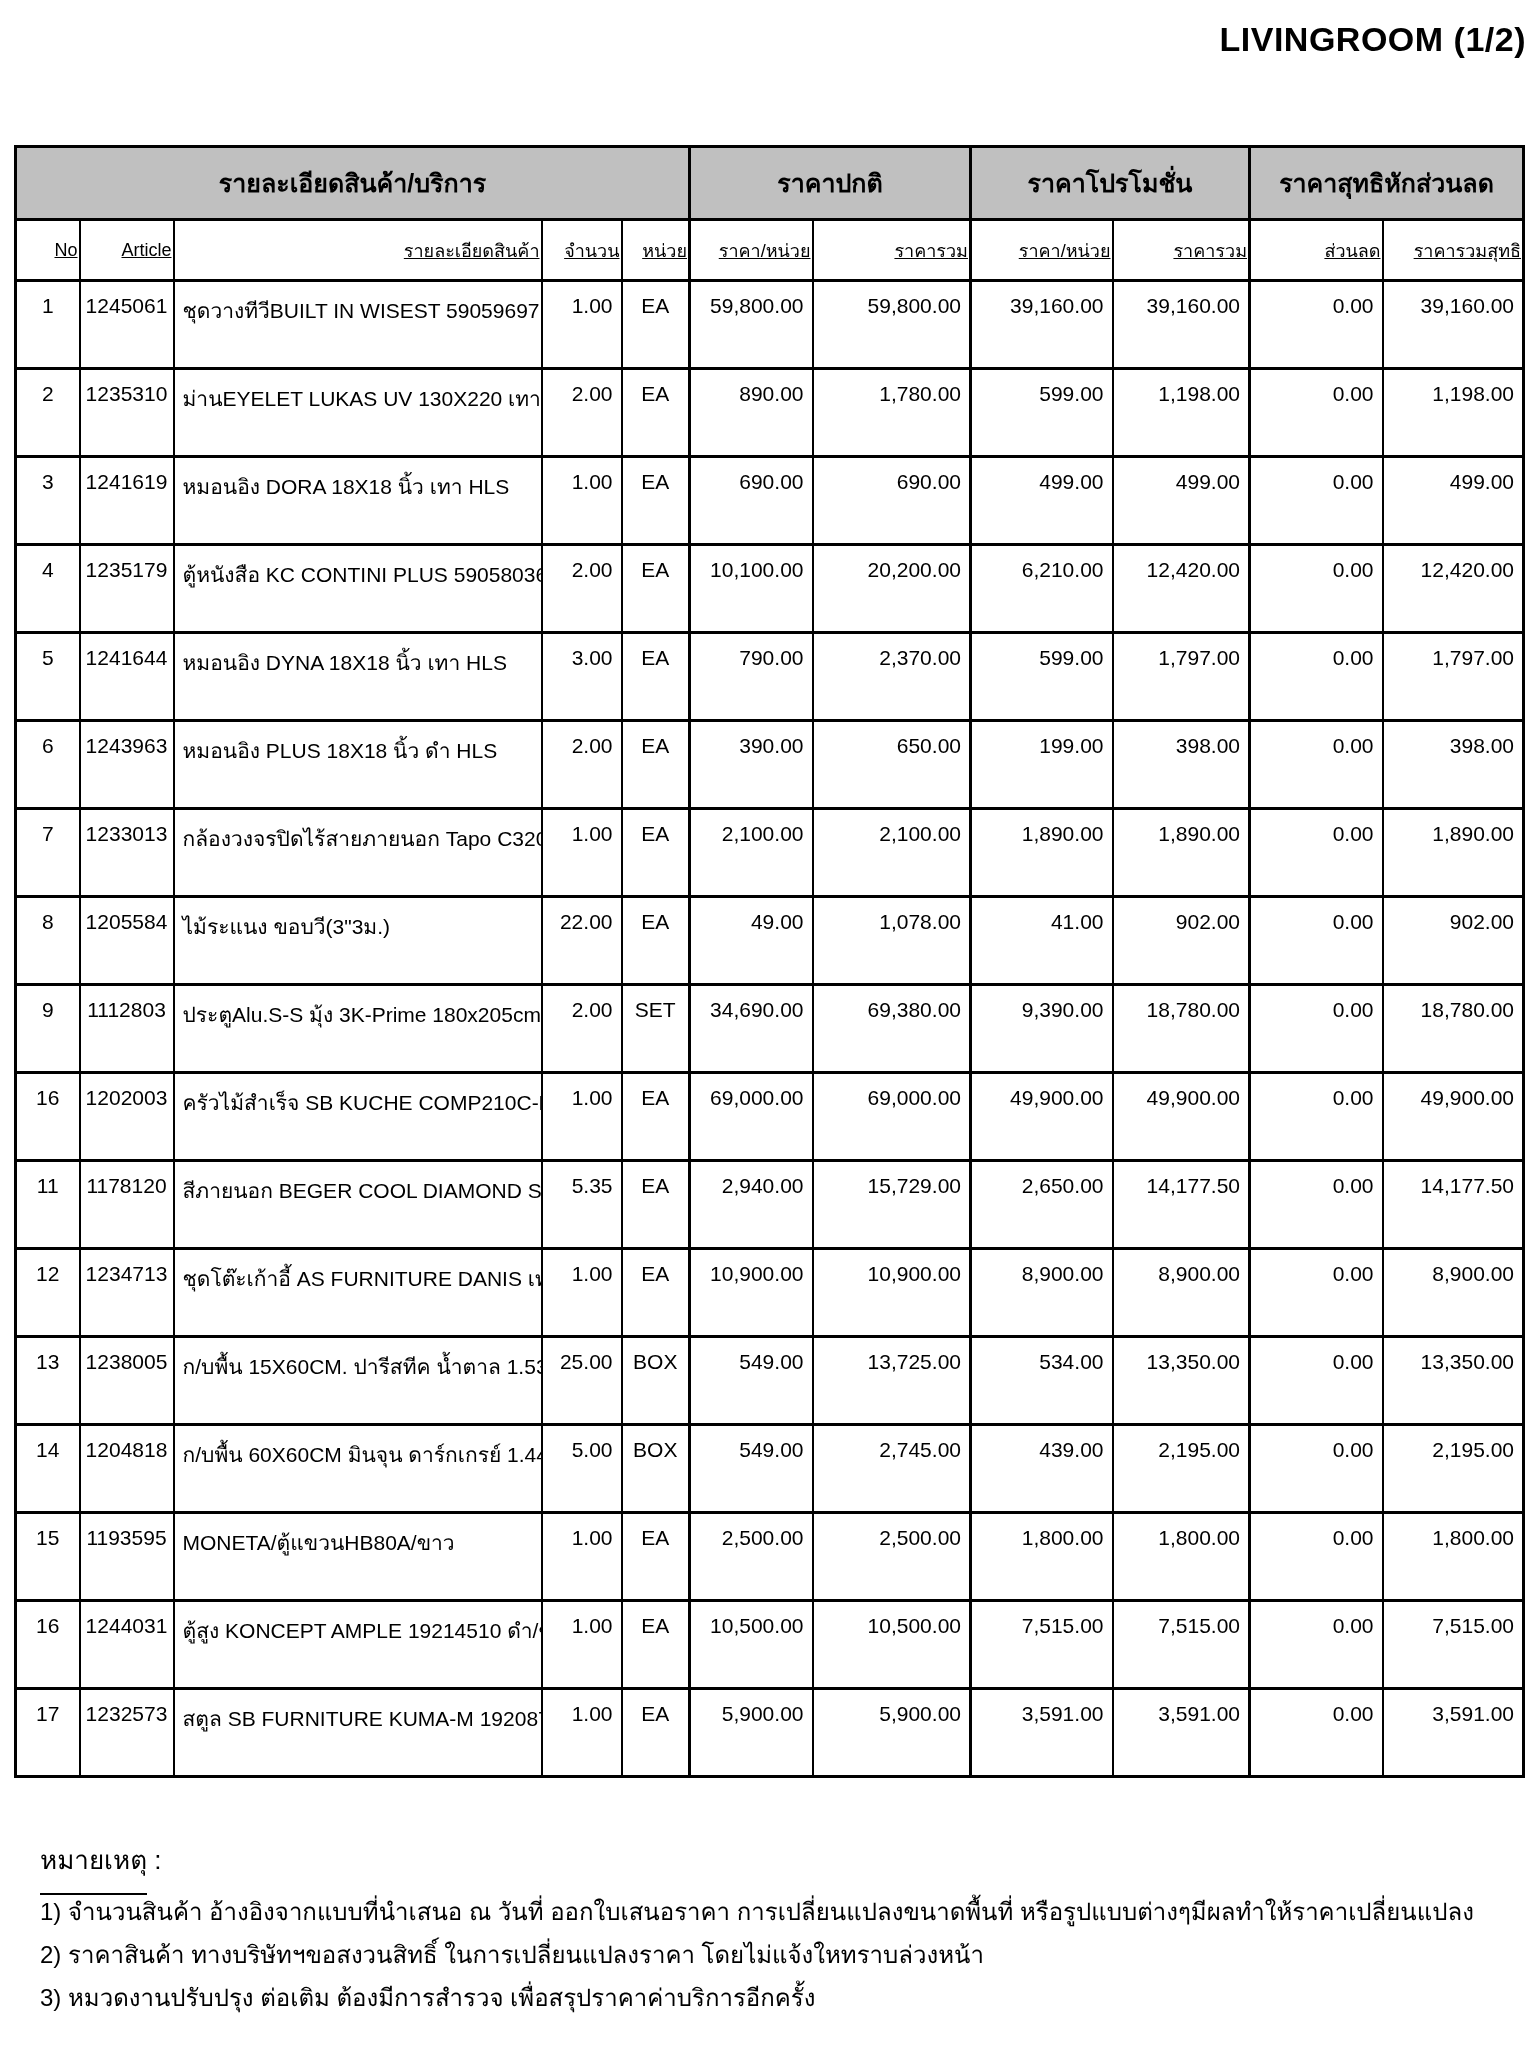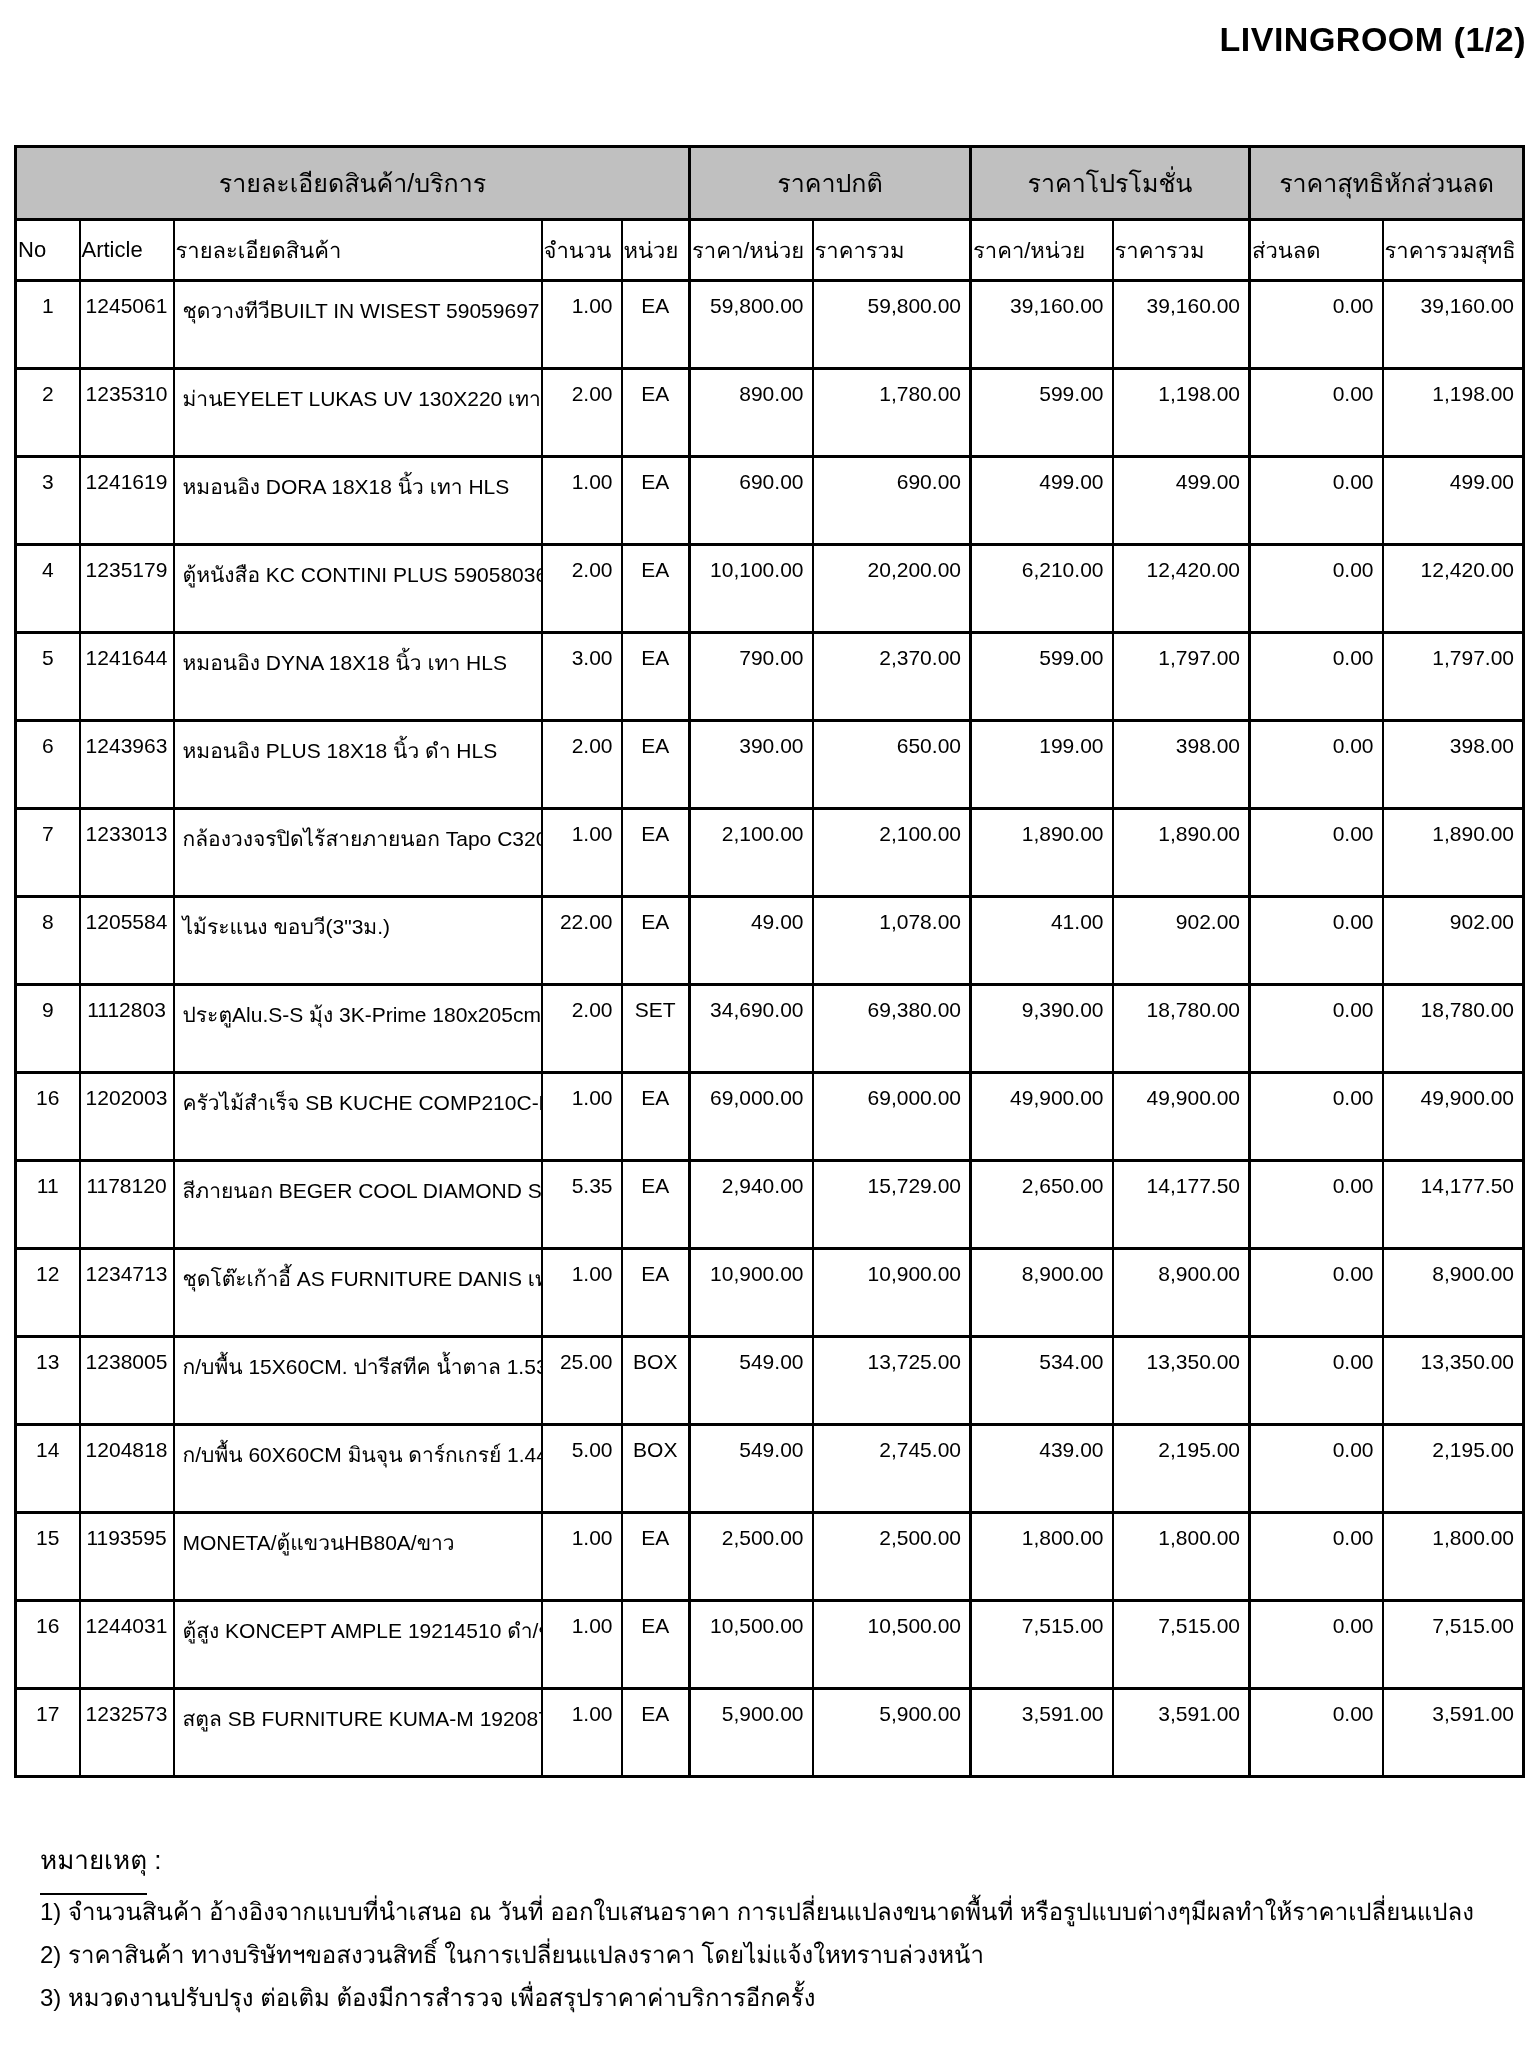--- a/index.html
+++ b/index.html
@@ -17,25 +17,25 @@
     border-collapse:collapse;table-layout:fixed;
     border:3px solid #000;
   }
   table.quote th,table.quote td{
     border-left:2px solid #000;border-right:2px solid #000;
     border-top:3px solid #000;border-bottom:3px solid #000;
     overflow:hidden;
   }
   tr.group-row th{
     background:#c0c0c0;height:68px;
-    font-size:25px;font-weight:normal;text-align:center;vertical-align:middle;
+    font-size:25px;font-weight:bold;text-align:center;vertical-align:middle;
   }
   tr.col-row th{
-    height:56px;font-size:22px;font-weight:normal;
-    text-align:left;vertical-align:middle;background:#fff;
+    height:56px;font-size:18px;font-weight:normal;
+    text-align:right;vertical-align:middle;background:#fff;text-decoration:underline;
   }
   tr.data-row td{
     height:72px;vertical-align:top;padding-top:12px;
     font-size:21px;background:#fff;white-space:nowrap;
   }
   .gsep{border-left:3px solid #000 !important;}
   .c-center{text-align:center;}
   .c-left{text-align:left;padding-left:8px;}
   .c-right{text-align:right;padding-right:8px;}
   .notes{

